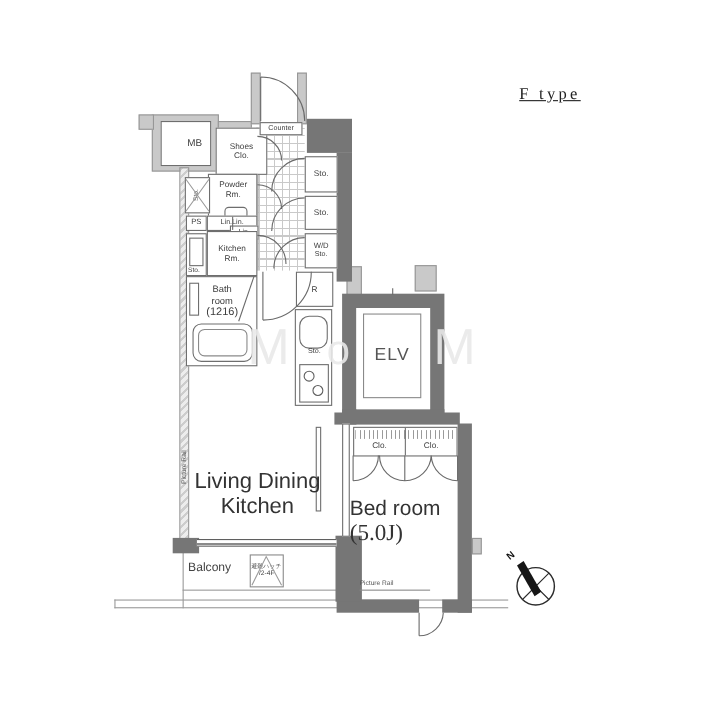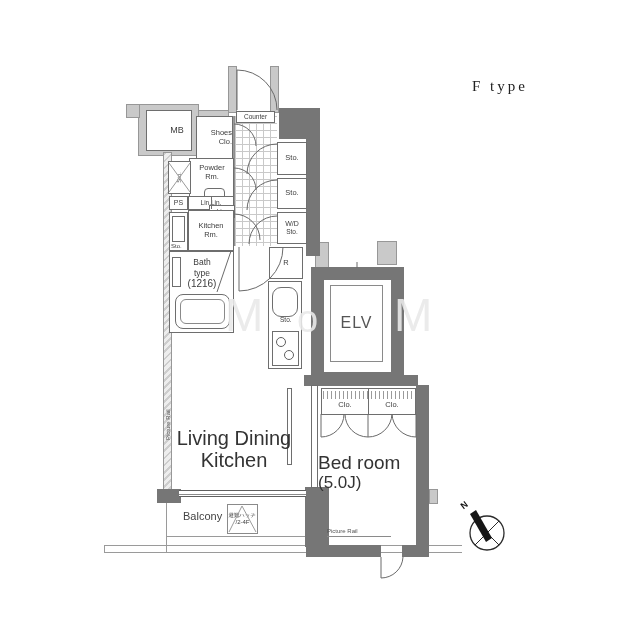--- a/index.html
+++ b/index.html
@@ -29,21 +29,21 @@
   .win{background:#fff;border-top:1px solid var(--line);border-bottom:1px solid var(--line);
        background-image:linear-gradient(to bottom,transparent 0 3px,#8a8a8a 3px 4px,transparent 4px);z-index:2;}
   svg.overlay{position:absolute;left:0;top:0;z-index:5;pointer-events:none;}
   .wm{position:absolute;z-index:6;color:#e9e9e9;font-weight:500;opacity:.9;line-height:1;}
 </style>
 </head>
 <body>
 
 <div id="canvas">
 
-  <div class="abs lb" style="left:472px;top:78px;font-family:'Liberation Serif',serif;font-size:15px;letter-spacing:3px;color:#222;">F type</div>
+  <div class="abs lb" style="left:472px;top:78px;font-family:'Liberation Serif',serif;font-size:15px;letter-spacing:3px;color:#222;text-decoration:underline;">F type</div>
 
   <div class="abs wl" style="left:138px;top:104px;width:61px;height:52px;"></div>
   <div class="abs wl" style="left:126px;top:104px;width:14px;height:14px;"></div>
   <div class="abs wl" style="left:198px;top:110px;width:31px;height:9px;"></div>
   <div class="abs wl" style="left:228px;top:66px;width:9px;height:47px;"></div>
   <div class="abs wl" style="left:270px;top:66px;width:9px;height:47px;"></div>
   <div class="abs wh" style="left:163px;top:152px;width:9px;height:346px;"></div>
   <div class="abs wl" style="left:315px;top:242px;width:14px;height:27px;"></div>
   <div class="abs wl" style="left:377px;top:241px;width:20px;height:24px;"></div>
   <div class="abs wl" style="left:429px;top:489px;width:9px;height:15px;"></div>
@@ -60,21 +60,21 @@
   <div class="abs wd" style="left:402px;top:545px;width:27px;height:12px;"></div>
   <div class="abs wd" style="left:305px;top:487px;width:24px;height:60px;"></div>
   <div class="abs wd" style="left:157px;top:489px;width:24px;height:14px;"></div>
 
   <div class="abs tiles" style="left:234px;top:116px;width:43px;height:130px;"></div>
 
   <div class="abs rb ctr" style="left:146px;top:110px;width:46px;height:41px;">
     <span class="lb" style="font-size:9px;margin-left:16px;">MB</span>
   </div>
 
-  <div class="abs rb ctr col" style="left:196px;top:116px;width:37px;height:43px;align-items:flex-end;">
+  <div class="abs rb ctr col" style="left:196px;top:116px;width:47px;height:43px;">
     <span class="lb" style="font-size:7.5px;">Shoes</span>
     <span class="lb" style="font-size:7.5px;">Clo.</span>
   </div>
 
   <div class="abs rb ctr" style="left:236px;top:111px;width:39px;height:12px;">
     <span class="lb" style="font-size:6.5px;">Counter</span>
   </div>
 
   <div class="abs rb ctr" style="left:277px;top:142px;width:30px;height:33px;">
     <span class="lb" style="font-size:7.5px;">Sto.</span>
@@ -117,21 +117,21 @@
   </div>
 
   <div class="abs rb" style="left:169px;top:212px;width:19px;height:39px;">
     <div class="abs rb" style="left:2px;top:3px;width:13px;height:26px;"></div>
     <span class="lb abs" style="left:1px;top:30px;font-size:6px;">Sto.</span>
   </div>
 
   <div class="abs rb" style="left:169px;top:251px;width:65px;height:82px;"></div>
   <div class="abs lb ctr col" style="left:172px;top:257px;width:60px;line-height:1.25;">
     <span style="font-size:8.5px;">Bath</span>
-    <span style="font-size:8.5px;">type</span>
+    <span style="font-size:8.5px;">room</span>
     <span style="font-size:10px;text-align:right;">(1216)</span>
   </div>
   <div class="abs rb" style="left:172px;top:257px;width:9px;height:30px;"></div>
   <div class="abs rb" style="left:175px;top:294px;width:55px;height:35px;border-radius:8px;border-width:1.5px;"></div>
   <div class="abs rb" style="left:180px;top:299px;width:45px;height:25px;border-radius:6px;border-color:#8a8a8a;"></div>
 
   <div class="abs rb ctr" style="left:269px;top:247px;width:34px;height:32px;">
     <span class="lb" style="font-size:7.5px;">R</span>
   </div>
   <div class="abs rb" style="left:268px;top:281px;width:34px;height:88px;"></div>
@@ -157,24 +157,24 @@
   <div class="abs lb ctr" style="left:322px;top:401px;width:46px;font-size:7.5px;justify-content:center;">Clo.</div>
   <div class="abs lb ctr" style="left:369px;top:401px;width:46px;font-size:7.5px;justify-content:center;">Clo.</div>
 
   <div class="abs lb" style="left:158px;top:381px;width:152px;text-align:center;line-height:1.08;color:#333;">
     <div style="font-size:20px;margin-top:47px;">Living Dining</div>
     <div style="font-size:20px;">Kitchen</div>
   </div>
 
   <div class="abs lb" style="left:318px;top:452px;width:100px;text-align:left;line-height:1.12;color:#333;">
     <div style="font-size:19px;">Bed room</div>
-    <div style="font-size:17px;">(5.0J)</div>
-  </div>
-
-  <div class="abs lb" style="left:171px;top:510px;font-size:11px;color:#444;margin-left:12px;">Balcony</div>
+    <div style="font-size:21px;font-family:Liberation Serif, serif;">(5.0J)</div>
+  </div>
+
+  <div class="abs lb" style="left:171px;top:510px;font-size:11px;color:#444;">Balcony</div>
 
   <div class="abs" style="left:227px;top:504px;width:31px;height:30px;border:1px solid #8a8a8a;background:#fff;z-index:2;display:flex;flex-direction:column;align-items:center;justify-content:center;text-align:center;">
     <span class="lb" style="font-size:6px;transform:scale(.9);">避難ハッチ</span>
     <span class="lb" style="font-size:6px;">/2-4F</span>
   </div>
 
   <div class="abs lb vtx" style="left:165px;top:396px;height:44px;font-size:6px;color:#555;z-index:4;">Picture Rail</div>
   <div class="abs lb" style="left:327px;top:528px;width:64px;font-size:6px;color:#555;border-bottom:1px solid #8a8a8a;padding-bottom:1px;">Picture Rail</div>
 
   <div class="abs win" style="left:179px;top:490px;width:127px;height:7px;"></div>

